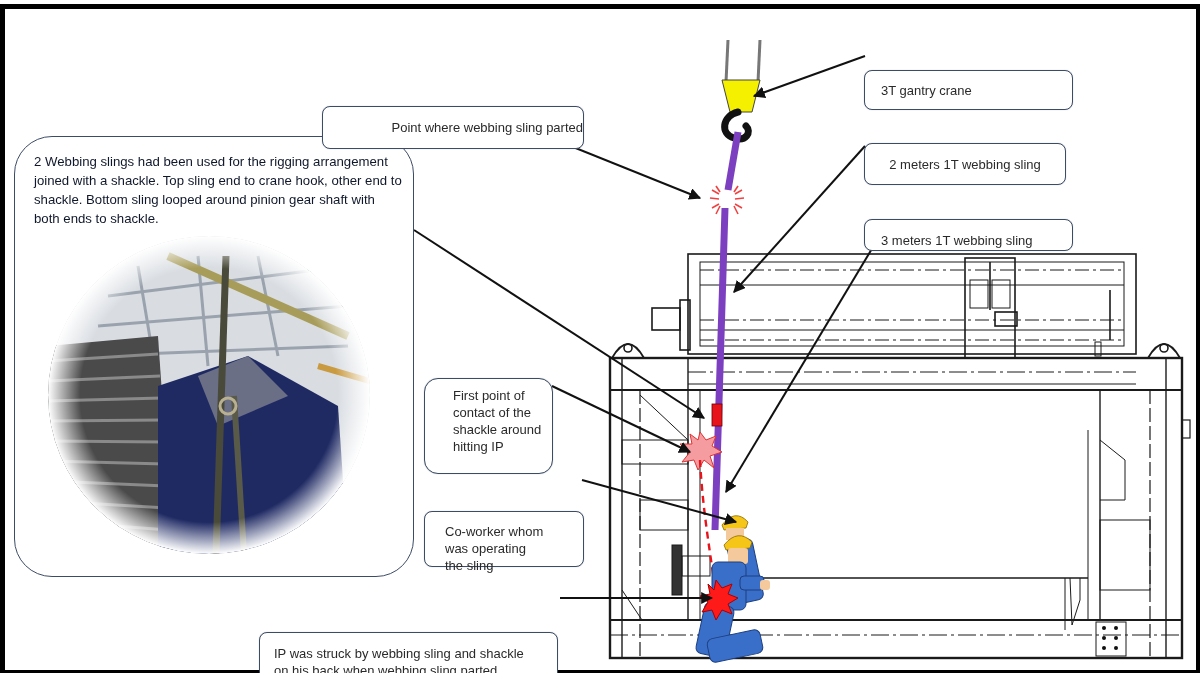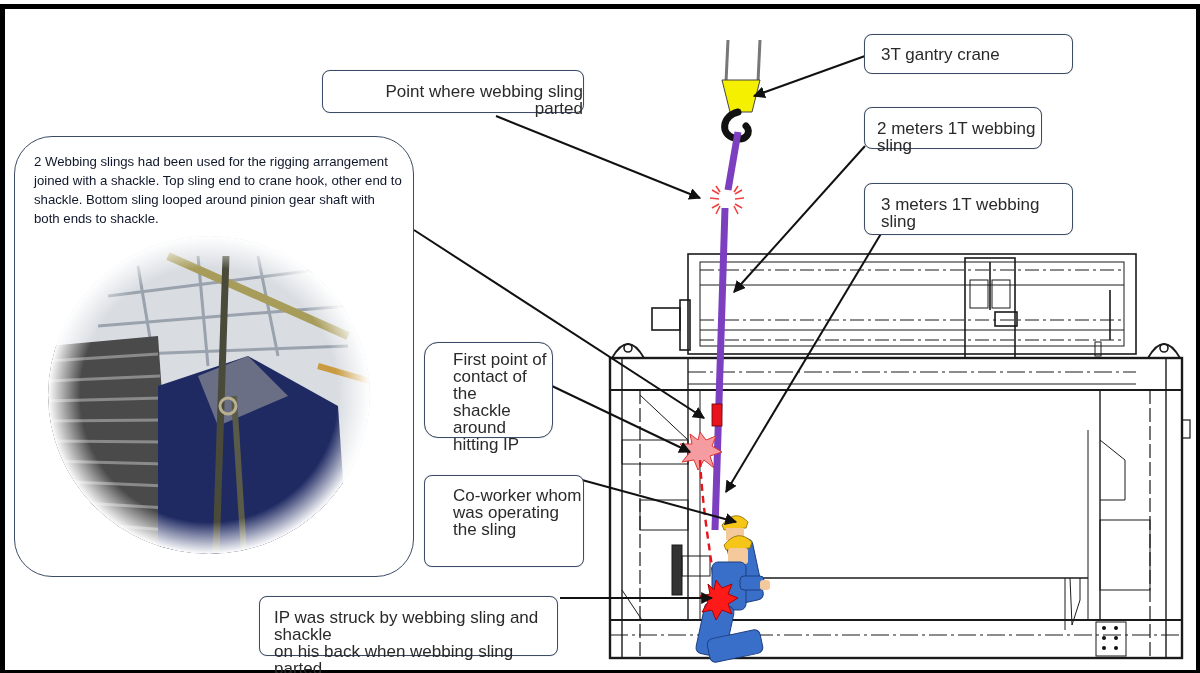--- a/index.html
+++ b/index.html
@@ -1,18 +1,18 @@
 <!DOCTYPE html>
 <html><head>
   <meta charset="utf-8">
   <style>
     html, body { margin: 0; padding: 0; background: #ffffff; }
     body { width: 1200px; height: 673px; overflow: hidden; position: relative; font-family: "Liberation Sans", "DejaVu Sans", sans-serif; }
     .frame { position: absolute; left: 0; top: 4px; width: 1191px; height: 661px; border: 5px solid #000; box-sizing: content-box; border-top-width: 5px; }
-    .callout { position: absolute; background: #fff; border: 1.5px solid #3d4c66; border-radius: 8px; color: #2a2a2a; font-size: 17px; line-height: 17px; box-sizing: border-box; box-shadow: 0 0 1px rgba(60,70,90,0.4); }
+    .callout { position: absolute; background: #fff; border: 1.5px solid #3d4c66; border-radius: 8px; color: #2a2a2a; font-size: 13px; line-height: 17px; box-sizing: border-box; box-shadow: 0 0 1px rgba(60,70,90,0.4); margin-top: 36px; }
     .callout span { display: block; }
     #diagram { position: absolute; left: 0; top: 0; }
     .photo-box { position: absolute; left: 14px; top: 136px; width: 400px; height: 441px; border: 1.5px solid #3d4c66; border-radius: 38px; background: #fff; box-sizing: border-box; }
     .photo-text { position: absolute; left: 34px; top: 152px; width: 370px; font-size: 13.2px; line-height: 19px; color: #0f172a; }
     .photo { position: absolute; left: 48px; top: 236px; width: 322px; height: 318px; border-radius: 50%; overflow: hidden;
       background: radial-gradient(ellipse at 50% 50%, rgba(255,255,255,0) 62%, rgba(255,255,255,1) 72%); }
   </style>
 </head>
 <body>
 
@@ -202,33 +202,33 @@
     <rect width="322" height="318" fill="url(#pv)"></rect>
   </g>
 </svg>
 
 <div class="callout" style="left:864px;top:34px;width:209px;height:40px;padding:11px 0 0 16px;">
   <span>3T gantry crane</span>
 </div>
 <div class="callout" style="left:322px;top:70px;width:262px;height:43px;padding:12px 0 0 24px;text-align:right;">
   <span>Point where webbing sling parted</span>
 </div>
-<div class="callout" style="left:864px;top:107px;width:178px;height:42px;padding:12px 0 0 12px;">
+<div class="callout" style="left:864px;top:107px;width:202px;height:42px;padding:12px 0 0 0;text-align:center;">
   <span>2 meters 1T webbing sling</span>
 </div>
-<div class="callout" style="left:864px;top:183px;width:209px;height:52px;padding:12px 0 0 16px;">
+<div class="callout" style="left:864px;top:183px;width:209px;height:32px;padding:12px 0 0 16px;">
   <span>3 meters 1T webbing sling</span>
 </div>
 <div class="callout" style="left:424px;top:342px;width:129px;height:96px;padding:8px 0 0 28px;border-radius:14px;">
   <span>First point of</span>
   <span>contact of the</span>
   <span>shackle around</span>
   <span>hitting IP</span>
 </div>
-<div class="callout" style="left:424px;top:475px;width:160px;height:92px;padding:11px 0 0 28px;">
+<div class="callout" style="left:424px;top:475px;width:160px;height:56px;padding:11px 0 0 20px;">
   <span>Co-worker whom</span>
   <span>was operating</span>
   <span>the sling</span>
 </div>
 <div class="callout" style="left:259px;top:596px;width:299px;height:60px;padding:12px 0 0 14px;">
   <span>IP was struck by webbing sling and shackle</span>
   <span>on his back when webbing sling parted</span>
 </div>
 
 </body></html>

